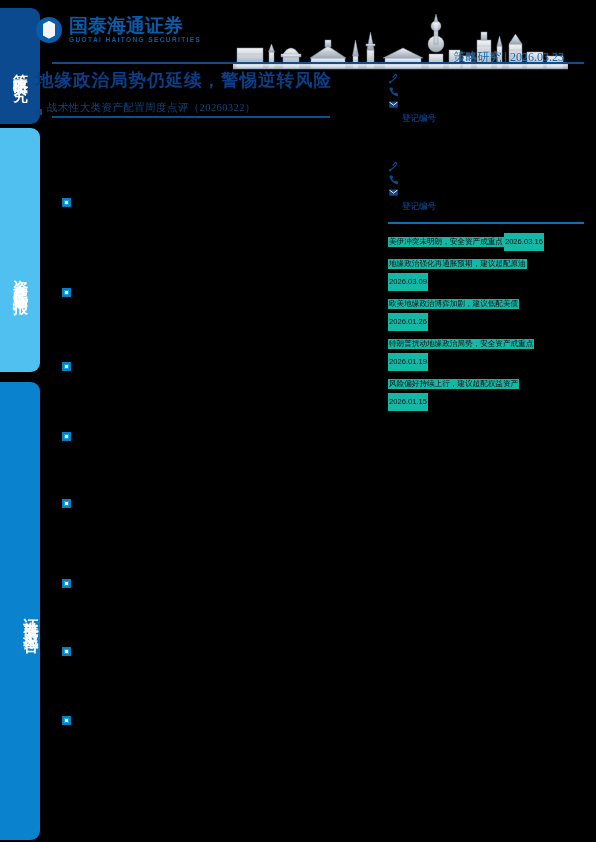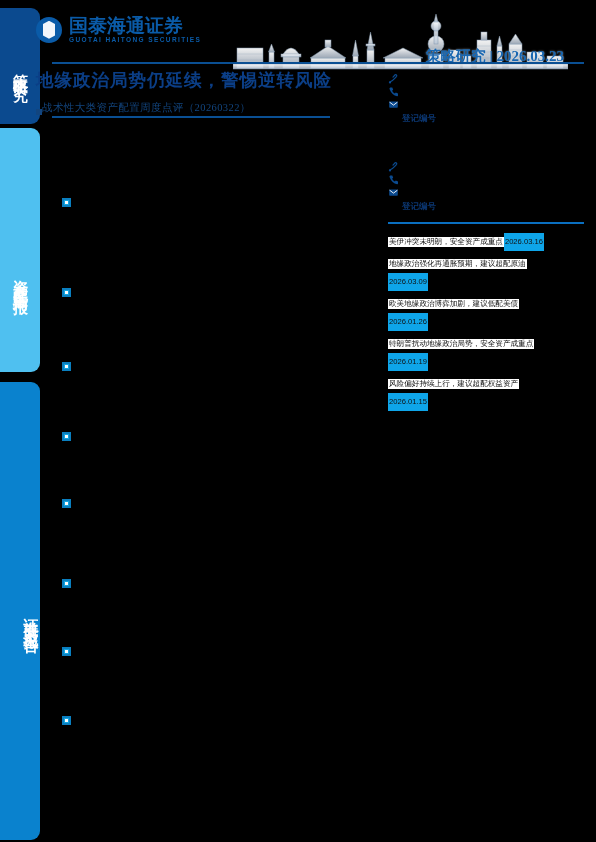--- a/index.html
+++ b/index.html
@@ -116,22 +116,22 @@
     position: absolute;
     right: 0; top: 0;
     width: 335px; height: 56px;
     overflow: hidden;
   }
   #skyline svg { display: block; }
   #skyline-caption {
     position: absolute;
     right: 4px; bottom: 4px;
     color: #1866b0;
-    font-size: 15px;
-    font-weight: 700;
+    font-size: 12px;
+    font-weight: 400;
     white-space: nowrap;
     text-shadow: 0 0 2px rgba(255,255,255,.55);
     font-family: "Liberation Serif", "DejaVu Serif", serif;
   }
 
   #header-rule {
     position: absolute;
     left: 52px; top: 62px;
     width: 532px; height: 2px;
     background: #0a4f93;
@@ -149,20 +149,21 @@
     font-weight: 700;
     letter-spacing: 1px;
     line-height: 1.25;
     white-space: nowrap;
     font-family: "Liberation Serif", "DejaVu Serif", serif;
   }
   #subtitle-row {
     margin-top: 9px;
     display: flex;
     align-items: flex-end;
+    gap: 5px;
   }
   #subtitle-square {
     width: 6px; height: 6px;
     background: #12457f;
     flex: none;
   }
   #doc-subtitle {
     color: #12457f;
     font-size: 10.5px;
     letter-spacing: .4px;
@@ -236,31 +237,31 @@
   #reports-title {
     color: #0b3670;
     font-size: 9px;
     font-weight: 700;
     margin-bottom: 2px;
     font-family: "Liberation Serif", "DejaVu Serif", serif;
   }
   .report-item { margin-bottom: 1px; }
   .report-name {
     display: inline-block;
-    background: #ffffff;
+    background: #14b8a6;
     color: #111111;
     font-size: 7.6px;
     line-height: 10px;
     padding: 0 1px;
     white-space: nowrap;
     font-family: "Liberation Serif", "DejaVu Serif", serif;
   }
   .report-date {
     display: inline-block;
-    background: #0ea5e9;
+    background: #14b8a6;
     color: #111111;
     font-size: 7.6px;
     line-height: 10px;
     padding: 4px 1px;
     font-family: "Liberation Sans", sans-serif;
   }
   .report-inline { white-space: nowrap; }
 
   
   .body-bullet {

